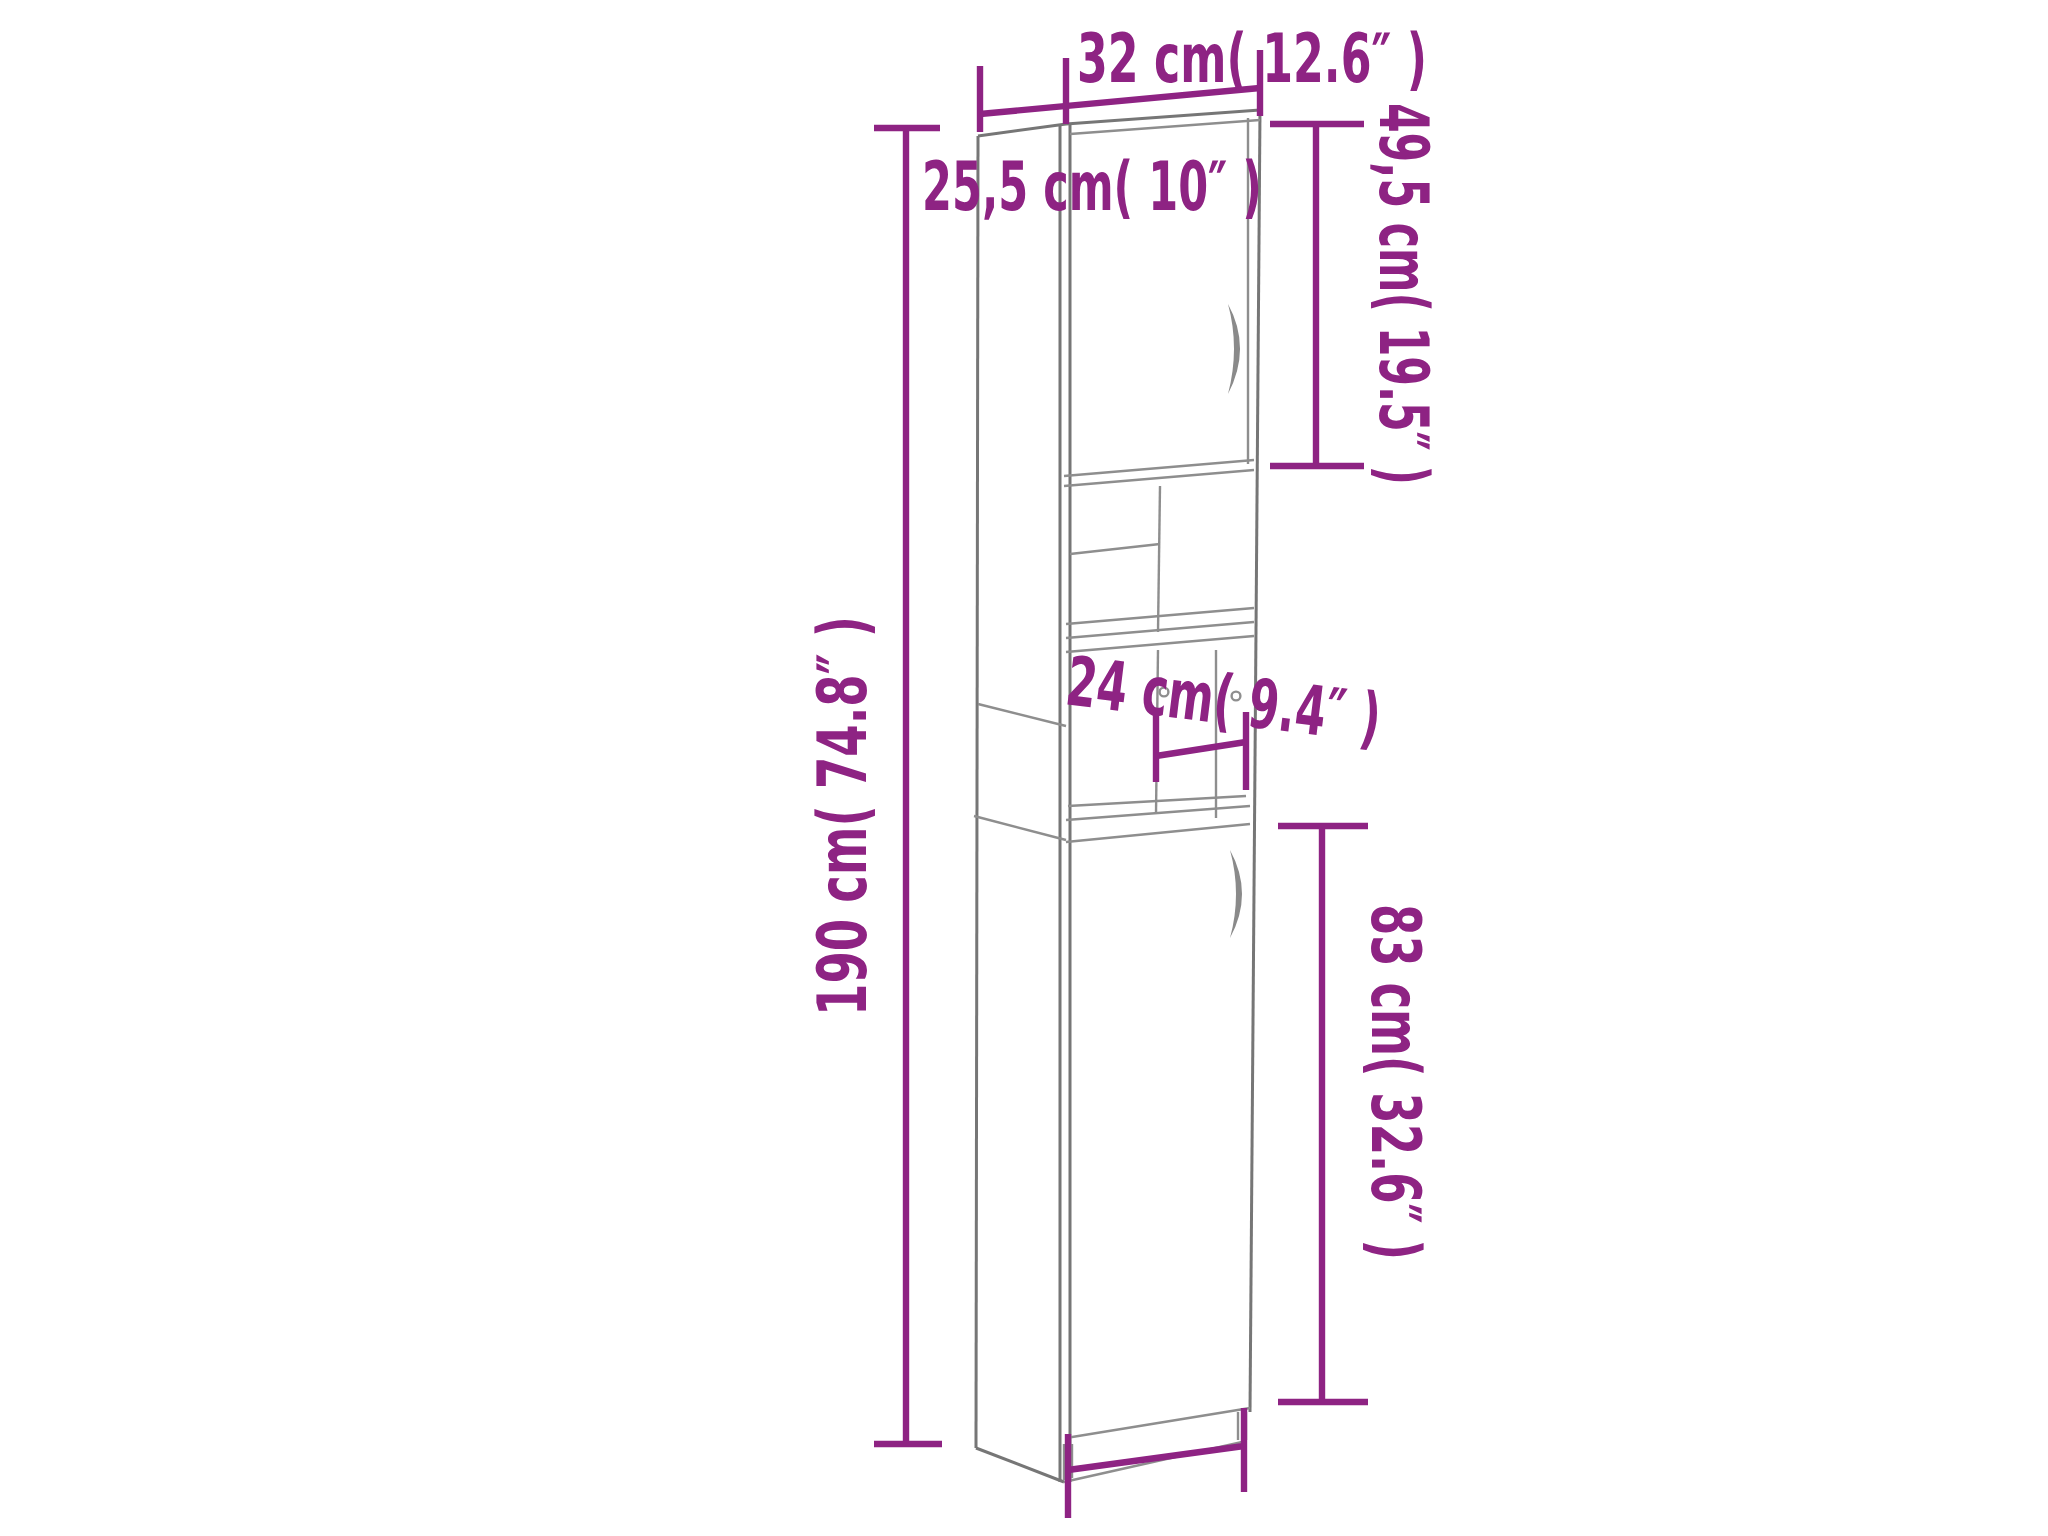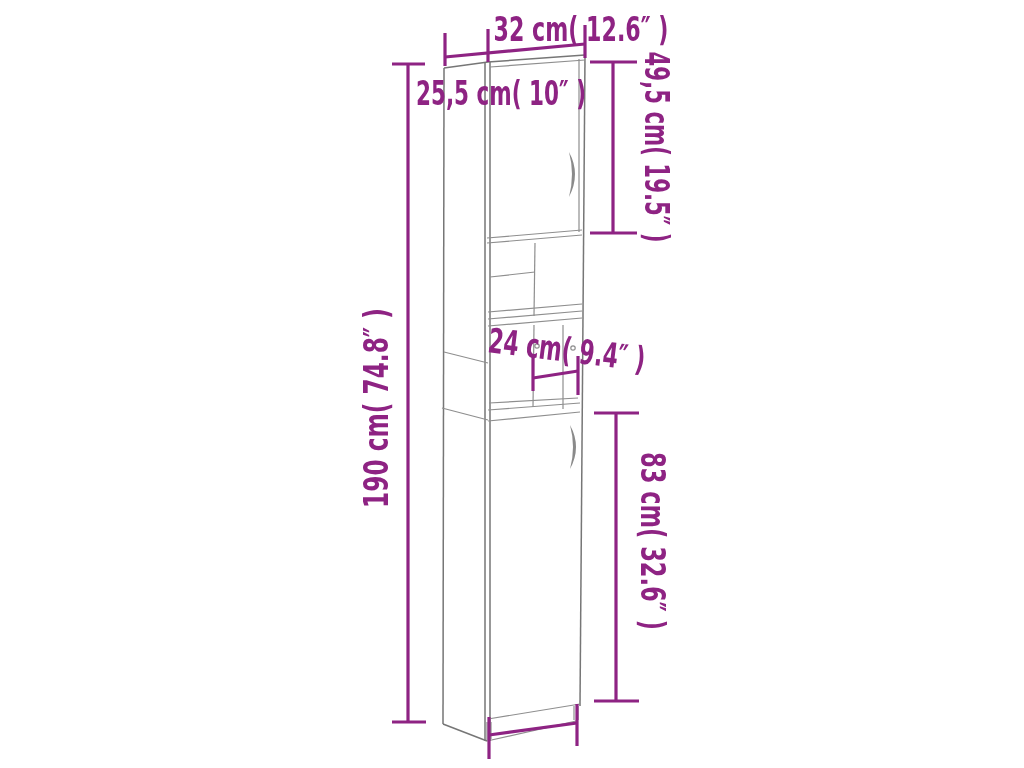--- a/index.html
+++ b/index.html
@@ -1,16 +1,16 @@
 <!DOCTYPE html>
 <html><head>
 <meta charset="utf-8">
 <style>
   html,body{margin:0;padding:0;background:#ffffff;}
-  .stage{position:relative;width:812px;height:768px;background:#ffffff;overflow:hidden;}
+  .stage{position:relative;width:812px;height:768px;background:#ffffff;overflow:hidden;padding-left:45px;}
   svg{display:block;}
   .dim-label{
     font-family:"DejaVu Sans","Liberation Sans",sans-serif;
     font-weight:bold;
     font-size:34px;
   }
 </style>
 </head>
 <body>
 

